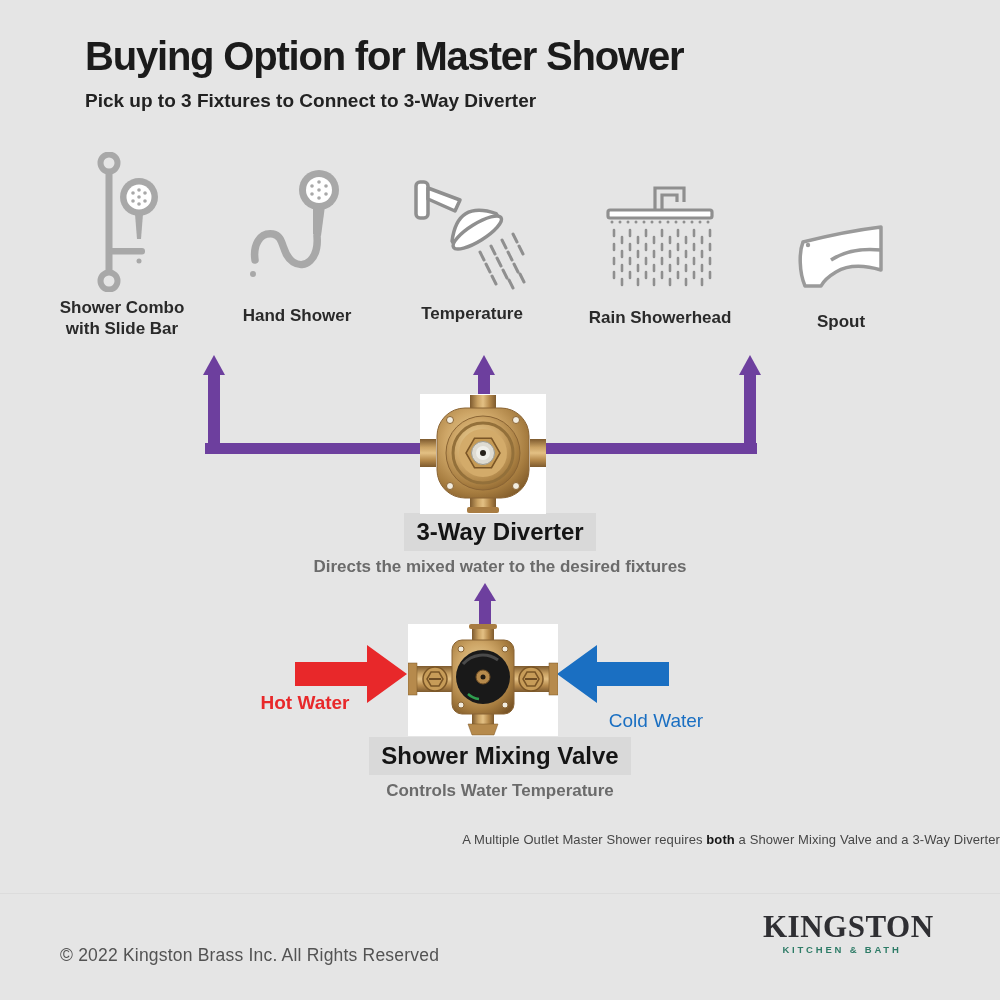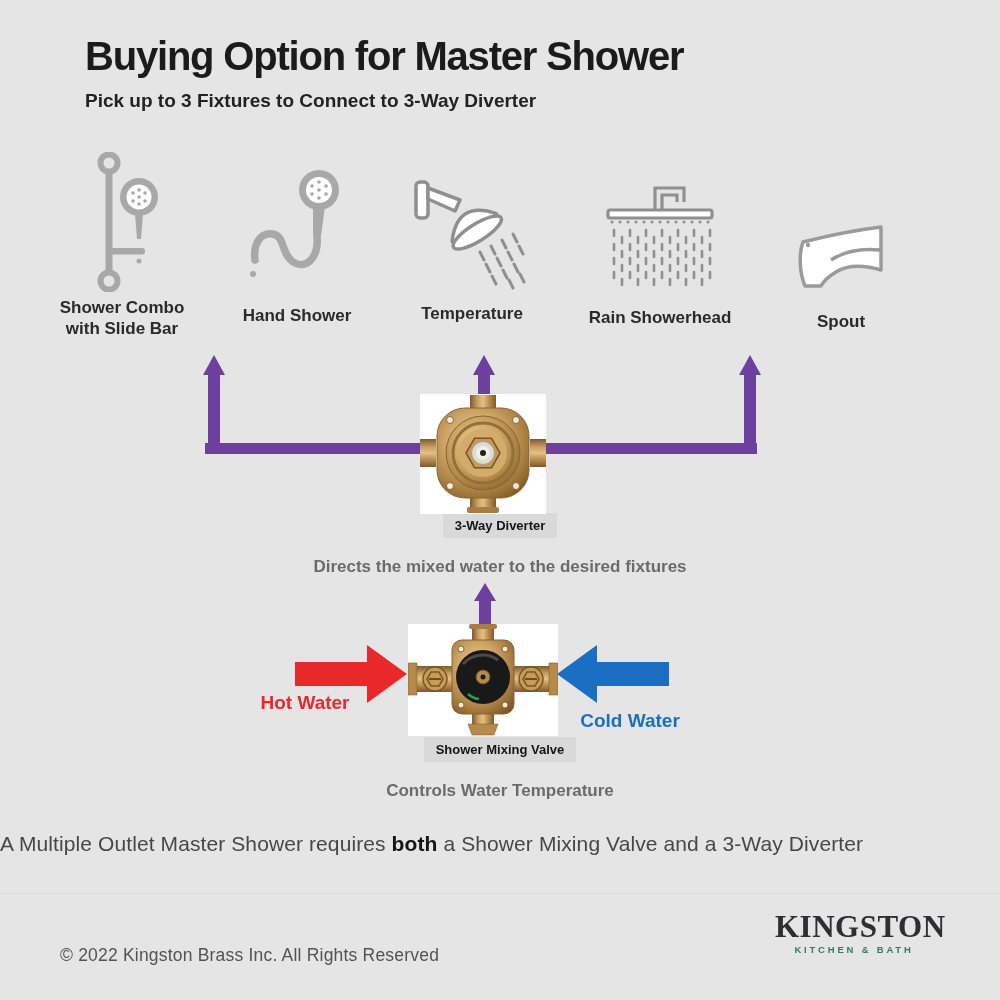--- a/index.html
+++ b/index.html
@@ -8,29 +8,29 @@
   .abs{position:absolute;}
   .title{left:85px;top:34px;font-size:40px;font-weight:700;letter-spacing:-1.2px;color:#1b1b1b;}
   .subtitle{left:85px;top:90px;font-size:19px;font-weight:700;color:#222;}
   .fixture{top:150px;width:170px;display:flex;flex-direction:column;align-items:center;}
   .icon-box{height:142px;display:flex;align-items:flex-end;justify-content:center;}
   .fix-label{margin-top:6px;font-size:17px;font-weight:700;color:#2a2a2a;text-align:center;line-height:1.22;}
   .hline{left:205px;top:443px;width:552px;height:11px;background:#6d3f9e;z-index:1;}
   .z1{z-index:1}.z2{z-index:2}
   .valve-wrap{background:#fff;display:flex;align-items:center;justify-content:center;}
   .tagrow{left:0;right:0;display:flex;justify-content:center;}
-  .tag{background:#d9d9d9;color:#141414;font-size:13px;font-weight:700;padding:5px 12px;}
+  .tag{background:#d9d9d9;color:#141414;font-size:24px;font-weight:700;padding:5px 12px;}
   .graytext{left:0;right:0;text-align:center;font-size:17px;font-weight:700;color:#6b6b6b;}
   .hot{left:230px;top:692px;width:150px;text-align:center;font-size:19px;font-weight:700;color:#e8282a;}
-  .cold{left:555px;top:710px;width:150px;text-align:center;font-size:19px;font-weight:700;color:#1a6fc2;}
-  .summary{left:0;right:0;top:832px;text-align:left;font-size:21px;color:#474747;letter-spacing:0.1px;}
+  .cold{left:581px;top:710px;width:150px;text-align:center;font-size:19px;font-weight:400;color:#1a6fc2;}
+  .summary{left:0;right:0;top:832px;text-align:right;font-size:13px;color:#474747;letter-spacing:0.1px;}
   .summary b{color:#151515;font-weight:700;}
   .divider{left:0;top:893px;width:1000px;height:1px;background:#dcdcdc;}
   .copyright{left:60px;top:945px;font-size:17.5px;color:#535353;letter-spacing:0.2px;}
-  .brand{left:763px;top:911px;width:158px;text-align:center;margin-left:12px;}
+  .brand{left:763px;top:911px;width:158px;text-align:center;}
   .brand-name{font-family:"Liberation Serif",serif;font-weight:700;font-size:31px;color:#2f2f33;letter-spacing:0.5px;line-height:1;}
   .brand-sub{margin-top:2px;font-size:9.5px;font-weight:700;letter-spacing:2.8px;color:#2e7c67;}
   svg{display:block;}
 </style>
 </head>
 <body>
 
 <div id="canvas">
 
   <div class="abs title">Buying Option for Master Shower</div>

